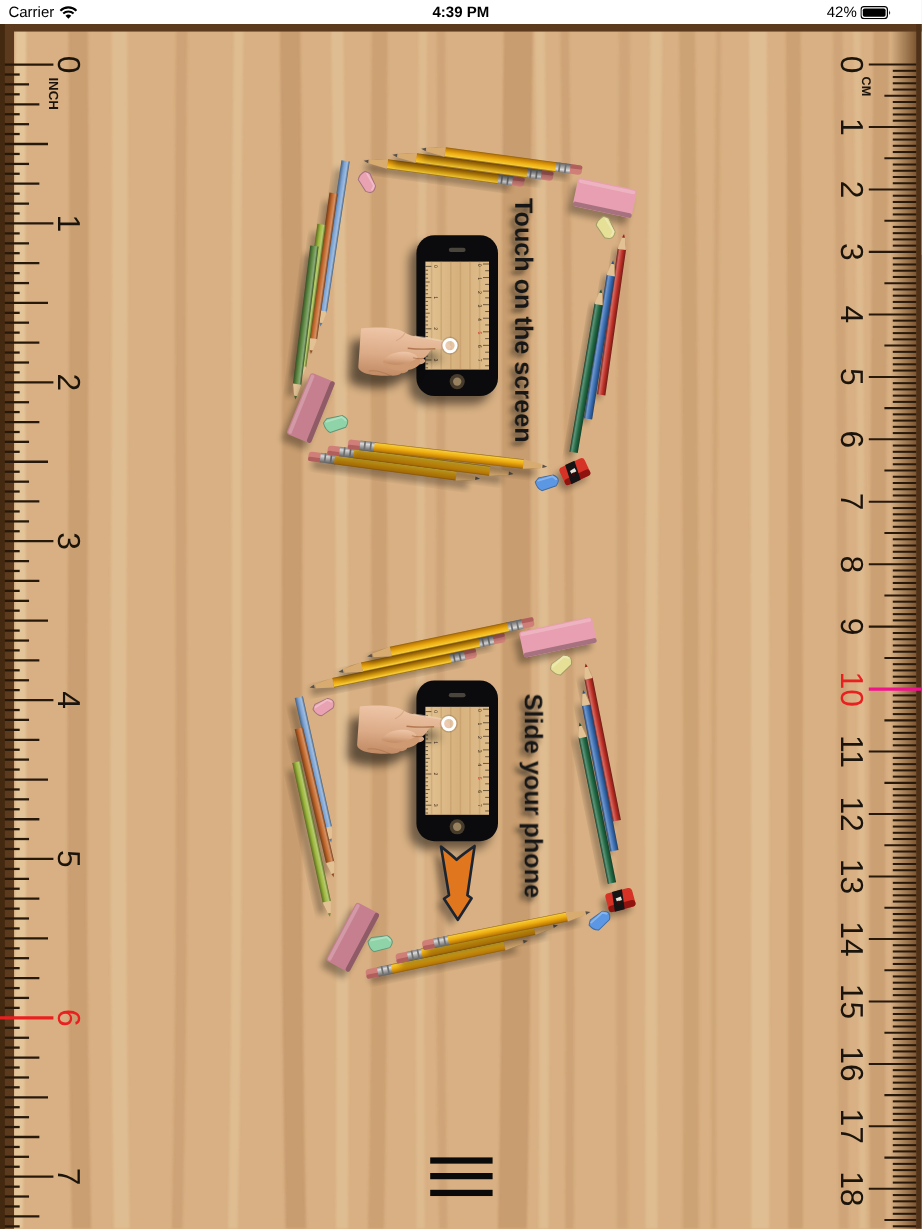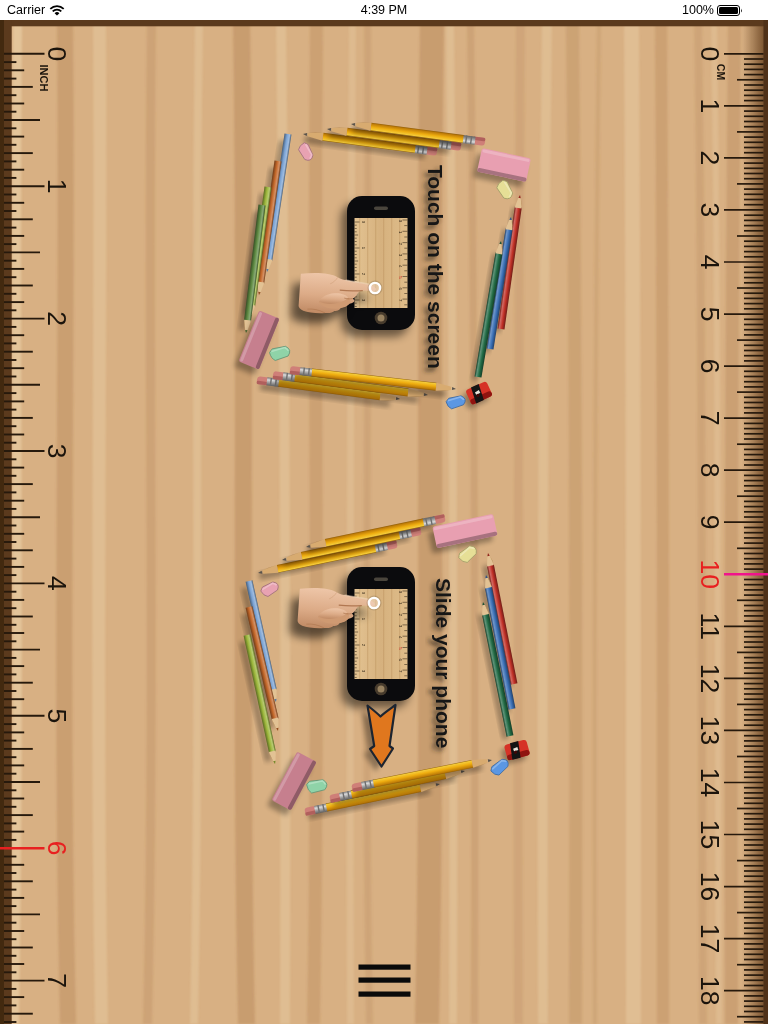--- a/index.html
+++ b/index.html
@@ -2,22 +2,22 @@
 <html><head><meta charset="utf-8"><style>html,body{margin:0;padding:0;background:#fff;}*{font-family:"Liberation Sans",sans-serif;}#page{position:relative;width:768px;height:1024px;overflow:hidden;background:#fff;}</style></head><body>
 <div id="page">
 
 <div style="position:absolute;left:0;top:0;width:749px;height:20px;background:#ffffff;color:#000;font-size:12.5px;">
 <span style="position:absolute;left:7px;top:3px;">Carrier</span>
 <svg style="position:absolute;left:49px;top:4.5px" width="16" height="12" viewBox="0 0 16 12">
         <path d="M8 10.6 L5.6 8.2 A3.4 3.4 0 0 1 10.4 8.2 Z" fill="#000"></path>
         <path d="M3.7 6.3 A6.1 6.1 0 0 1 12.3 6.3" fill="none" stroke="#000" stroke-width="1.7"></path>
         <path d="M1.3 3.9 A9.5 9.5 0 0 1 14.7 3.9" fill="none" stroke="#000" stroke-width="1.7"></path>
       </svg>
-<span style="position:absolute;left:384px;top:3px;transform:translateX(-50%);font-weight:normal;">4:39 PM</span>
-<span style="position:absolute;right:35px;top:3px;">100%</span>
+<span style="position:absolute;left:384px;top:3px;transform:translateX(-50%);font-weight:bold;">4:39 PM</span>
+<span style="position:absolute;right:35px;top:3px;">42%</span>
 <svg style="position:absolute;right:6px;top:5px" width="26" height="11" viewBox="0 0 26 11">
         <rect x="0.5" y="0.5" width="22" height="10" rx="2.5" fill="none" stroke="#000"></rect>
         <rect x="2" y="2" width="19" height="7" rx="1.5" fill="#000"></rect>
         <path d="M24 3.5 Q25.5 5.5 24 7.5 Z" fill="#000"></path>
       </svg>
 </div>
 <svg width="768" height="1004" viewBox="0 20 768 1004" style="position:absolute;left:0;top:20px" xmlns="http://www.w3.org/2000/svg">
 <defs>
         <filter id="b1" x="-20%" y="-20%" width="140%" height="140%">
           <feGaussianBlur stdDeviation="1.1"></feGaussianBlur>

